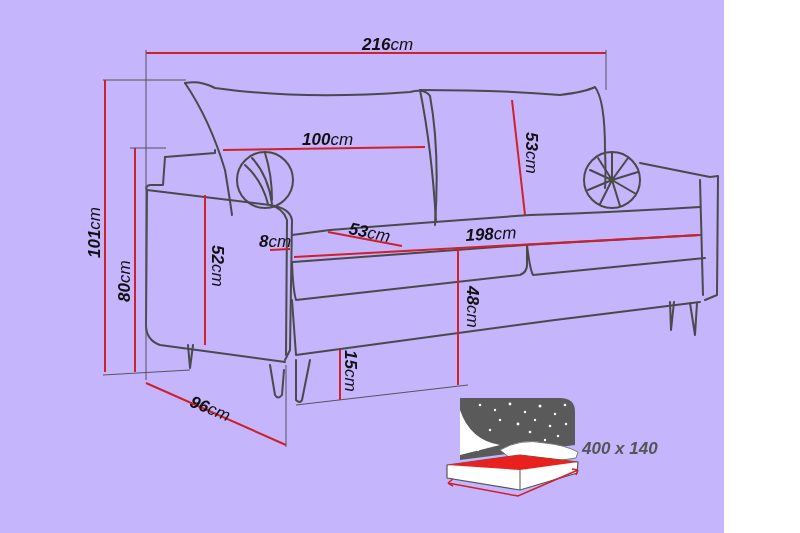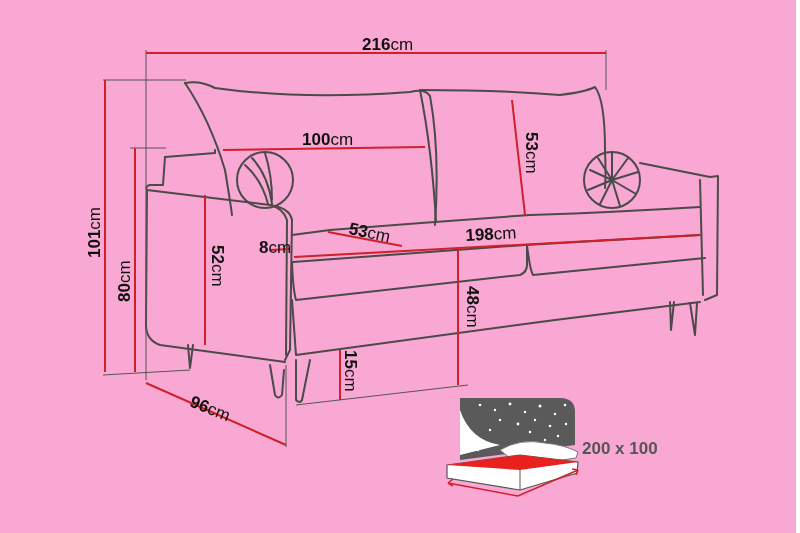--- a/index.html
+++ b/index.html
@@ -1,16 +1,16 @@
 <!DOCTYPE html>
 <html><head>
 <meta charset="utf-8">
 <style>
   html,body{margin:0;padding:0;background:#ffffff;}
-  #stage{position:relative;width:796px;height:533px;overflow:hidden;background:#f9a8d4;font-family:"Liberation Sans",sans-serif;}
+  #stage{position:relative;width:724px;height:533px;overflow:hidden;background:#c4b5fd;font-family:"Liberation Sans",sans-serif;font-style:italic;}
   svg{position:absolute;left:0;top:0;}
   .lbl{position:absolute;font-family:"Liberation Sans",sans-serif;color:#111;font-size:17px;white-space:nowrap;line-height:1;}
   .num{font-weight:700;}
   .unit{font-weight:400;}
   .rot{transform-origin:0 0;}
   .bedtxt{position:absolute;font-family:"Liberation Sans",sans-serif;color:#555;font-size:17px;font-weight:700;white-space:nowrap;}
 </style>
 </head>
 <body>
 
@@ -142,27 +142,27 @@
   </div>
 
   <div class="lbl" style="left:351px;top:220px;transform:rotate(12deg);transform-origin:0 0;">
     <span class="num">53</span><span class="unit">cm</span>
   </div>
 
   <div class="lbl" style="left:465px;top:227px;transform:rotate(-3deg);transform-origin:0 0;">
     <span class="num">198</span><span class="unit">cm</span>
   </div>
 
-  <div class="lbl" style="left:259px;top:239px;">
+  <div class="lbl" style="left:259px;top:233px;">
     <span class="num">8</span><span class="unit">cm</span>
   </div>
 
   <div class="lbl" style="left:481px;top:286px;transform:rotate(90deg);transform-origin:0 0;">
     <span class="num">48</span><span class="unit">cm</span>
   </div>
 
   <div class="lbl" style="left:359px;top:350px;transform:rotate(90deg);transform-origin:0 0;">
     <span class="num">15</span><span class="unit">cm</span>
   </div>
 
-  <div class="bedtxt" style="left:582px;top:439px;">200 x 100</div>
+  <div class="bedtxt" style="left:582px;top:439px;">400 x 140</div>
 
 </div>
 
 </body></html>

